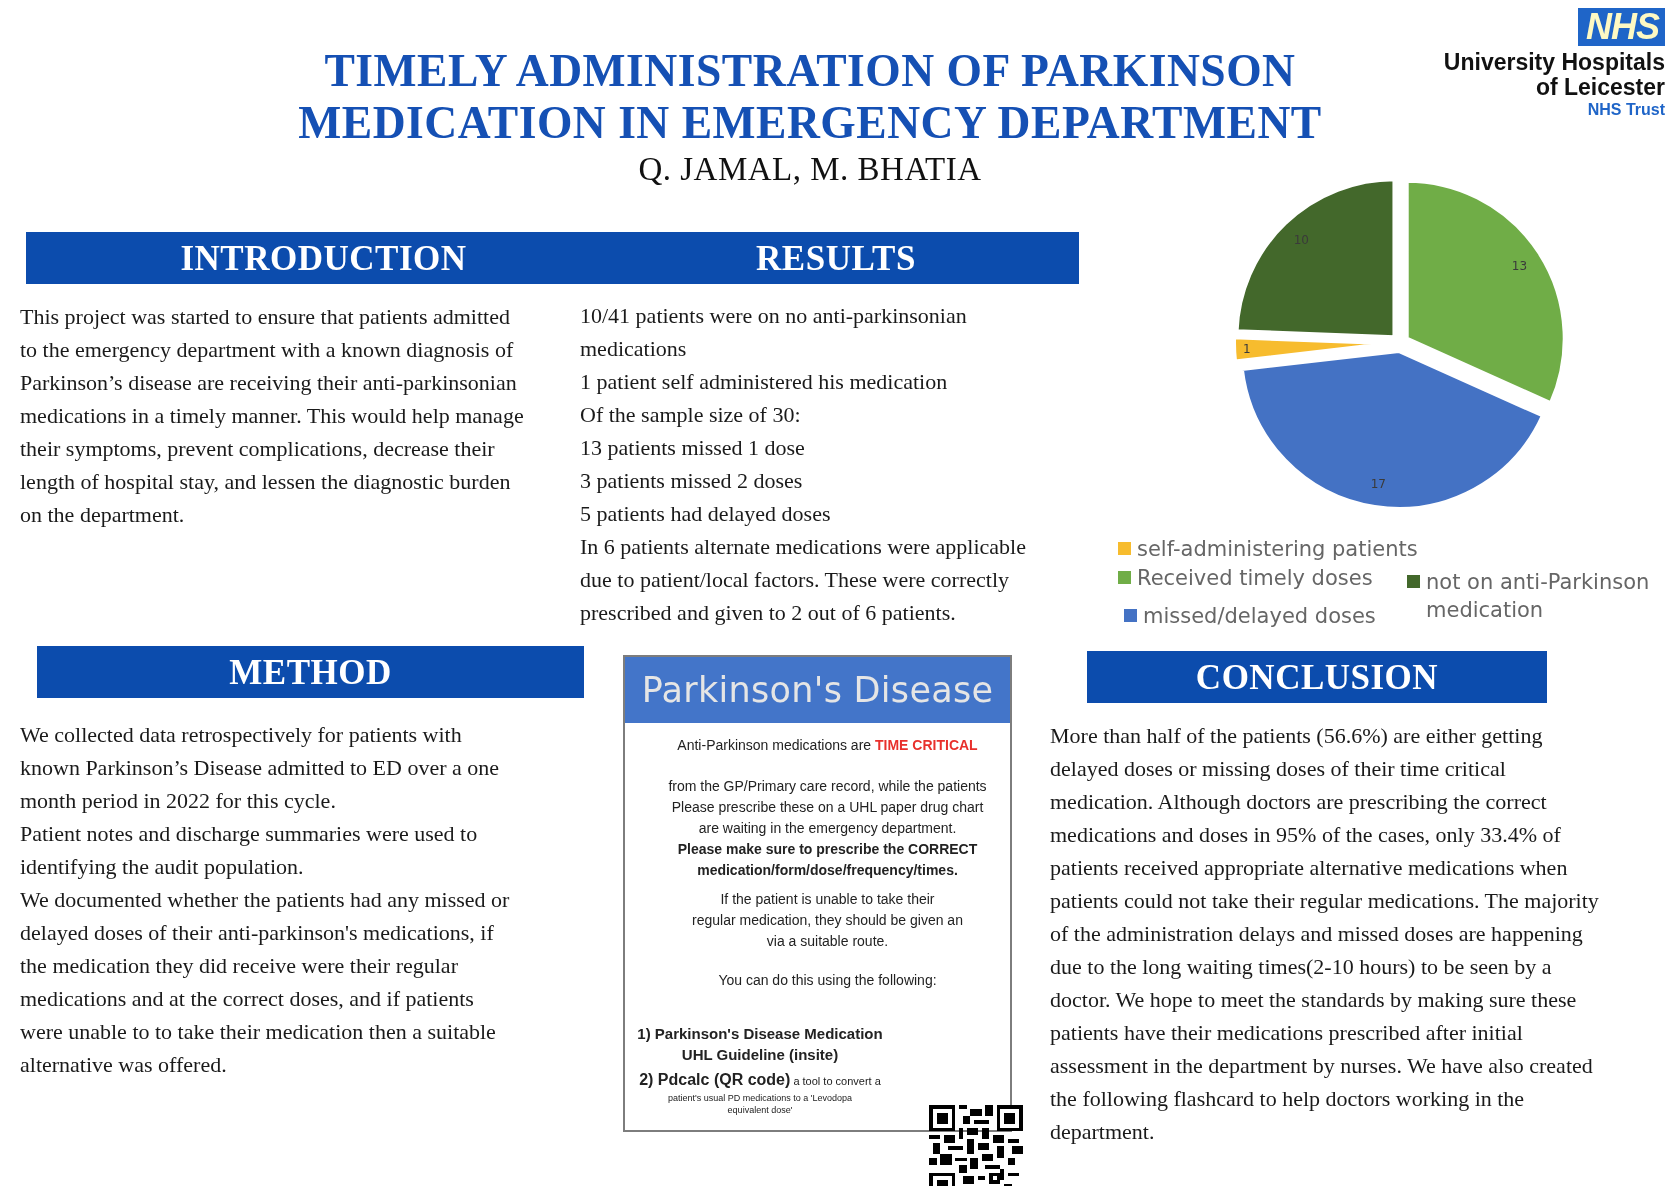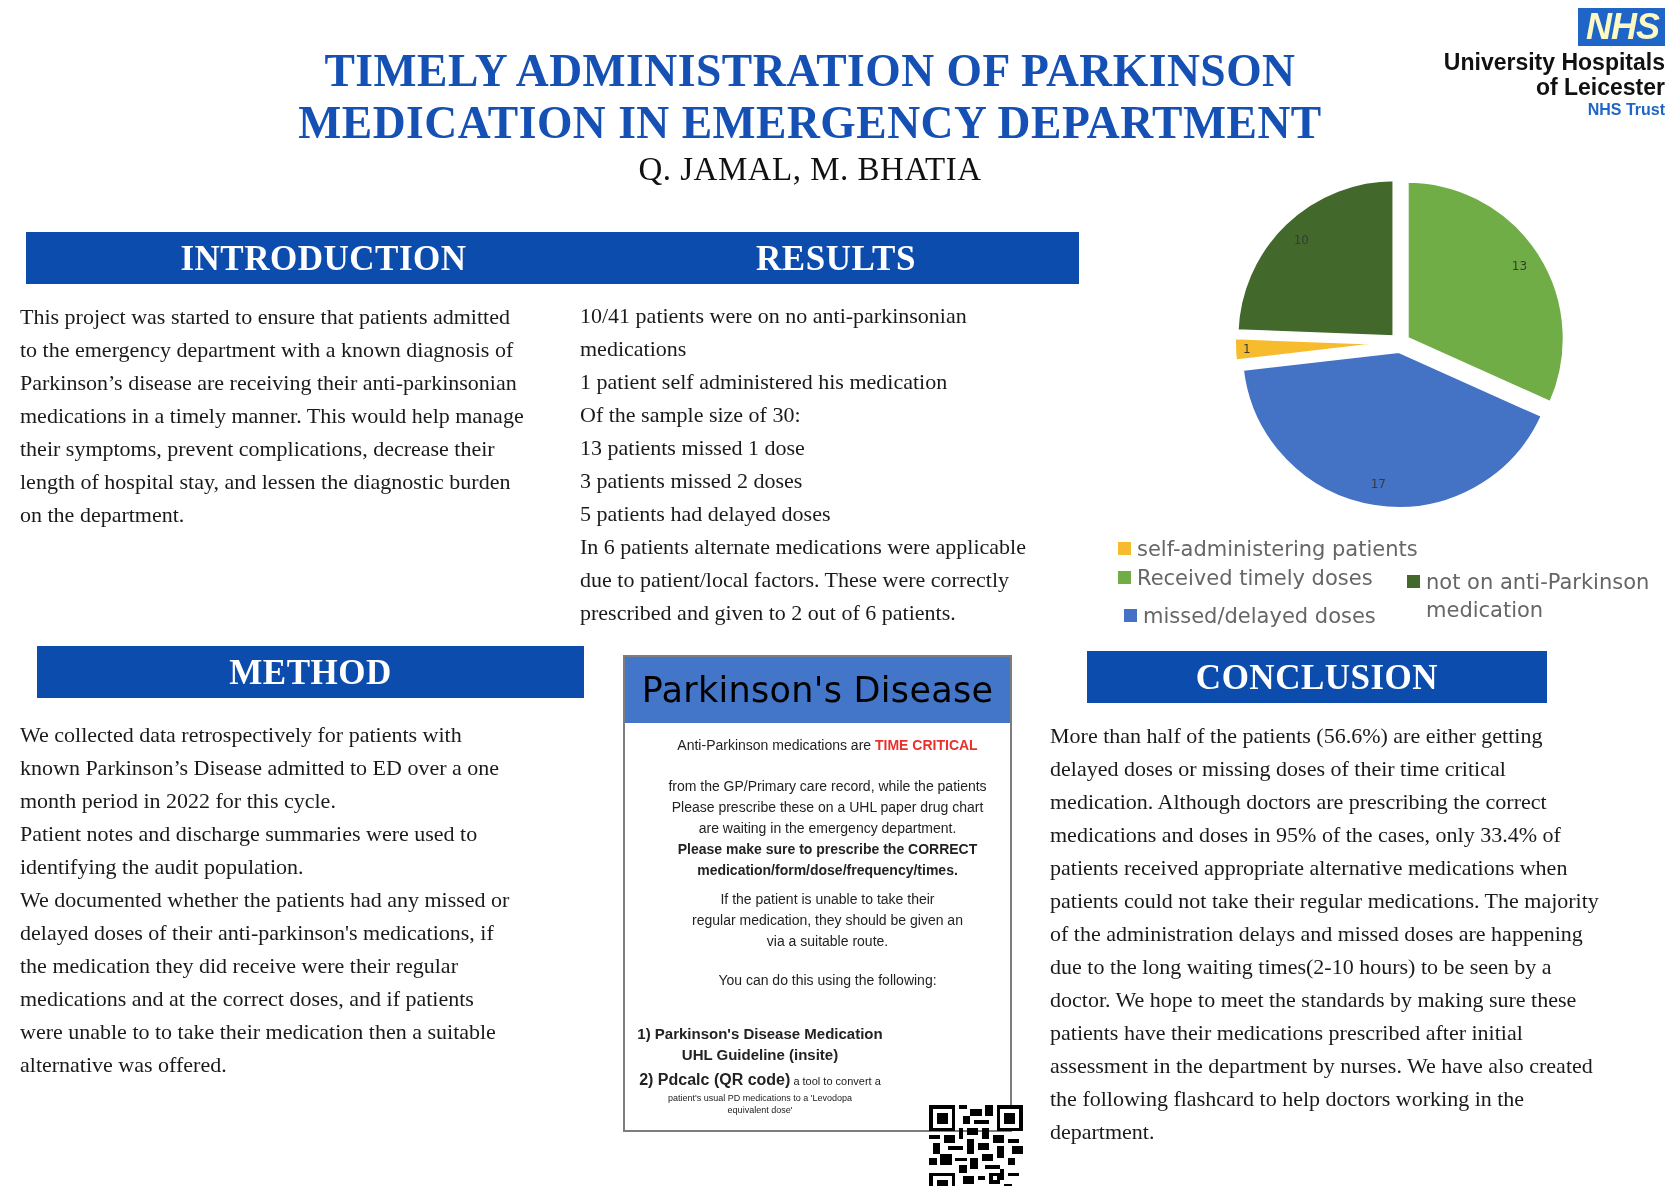--- a/index.html
+++ b/index.html
@@ -17,21 +17,21 @@
                font-style:italic; font-size:36px; line-height:38px; padding:0 6px 0 8px;
                letter-spacing:-1px;margin-left:36px; }
   .logo .org { font-weight:bold; font-size:23px; line-height:25px; color:#111; margin-top:4px; }
   .logo .trust { font-weight:bold; font-size:16px; color:#1f65c8; line-height:20px; }
   .hdr { background:#0c4cad; color:#fff; font-weight:bold; text-align:center;
          font-size:35px; height:52px; line-height:54px; letter-spacing:0.5px; }
   .txt { font-size:22px; line-height:33px; }
   .txt .ln { display:block; white-space:nowrap; }
   .card { left:623px; top:655px; width:389px; height:477px; border:2px solid #7d7d7d;
           box-sizing:border-box; background:#fff; font-family:"Liberation Sans", sans-serif; }
-  .card-hdr { background:#4375c9; color:#000000; height:66px; line-height:66px; text-align:center;
+  .card-hdr { background:#4375c9; color:#e5e5e5; height:66px; line-height:66px; text-align:center;
               font-size:35px; font-family:"DejaVu Sans", sans-serif; letter-spacing:0.3px; }
   .card-body { text-align:center; color:#222; font-size:14px; line-height:21px;padding-left:20px; }
   .card-body .ln { display:block; white-space:nowrap; }
   .red { color:#e8302c; font-weight:bold; }
   .b { font-weight:bold; }
   .qr { position:absolute; left:304px; top:382px; width:94px; height:94px; }
   .legend-item { position:absolute; font-family:"DejaVu Sans", sans-serif; font-size:21px;
                  color:#666; line-height:28px; white-space:nowrap; }
   .sw { display:inline-block; width:13px; height:13px; margin-right:6px; vertical-align:1px; }
 </style>

